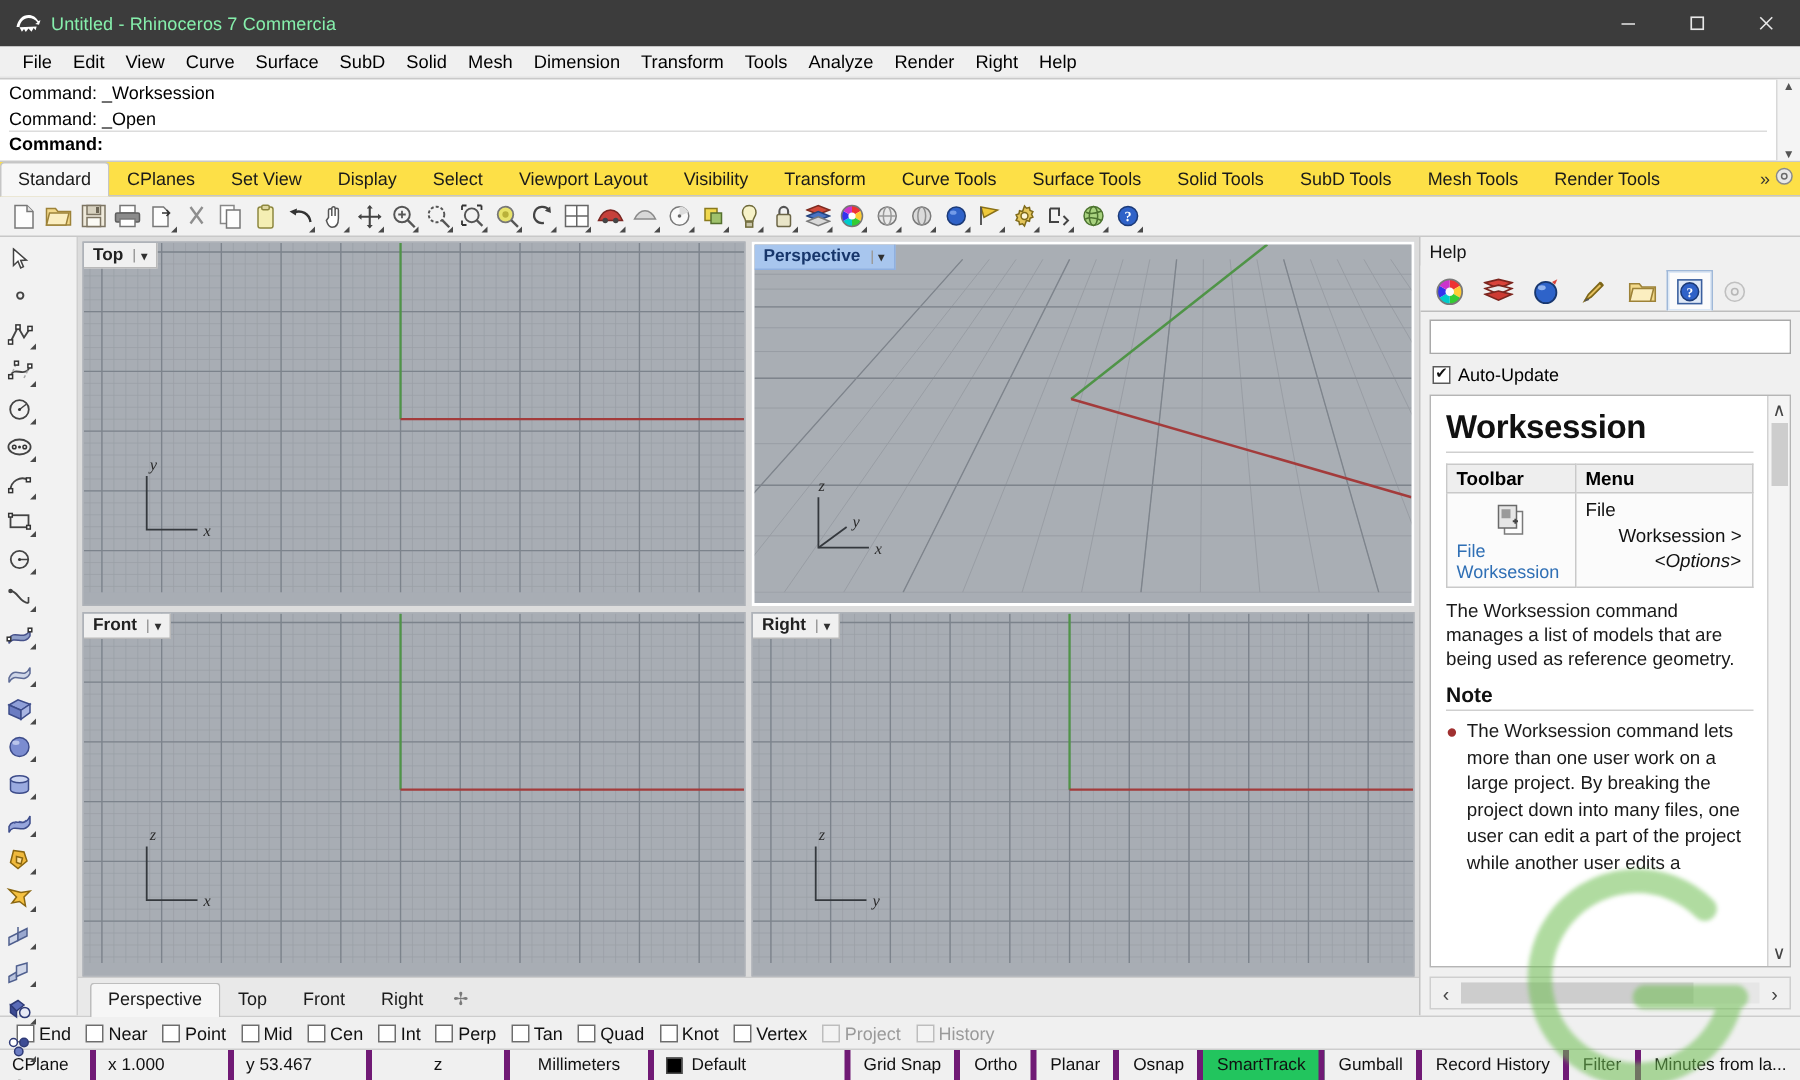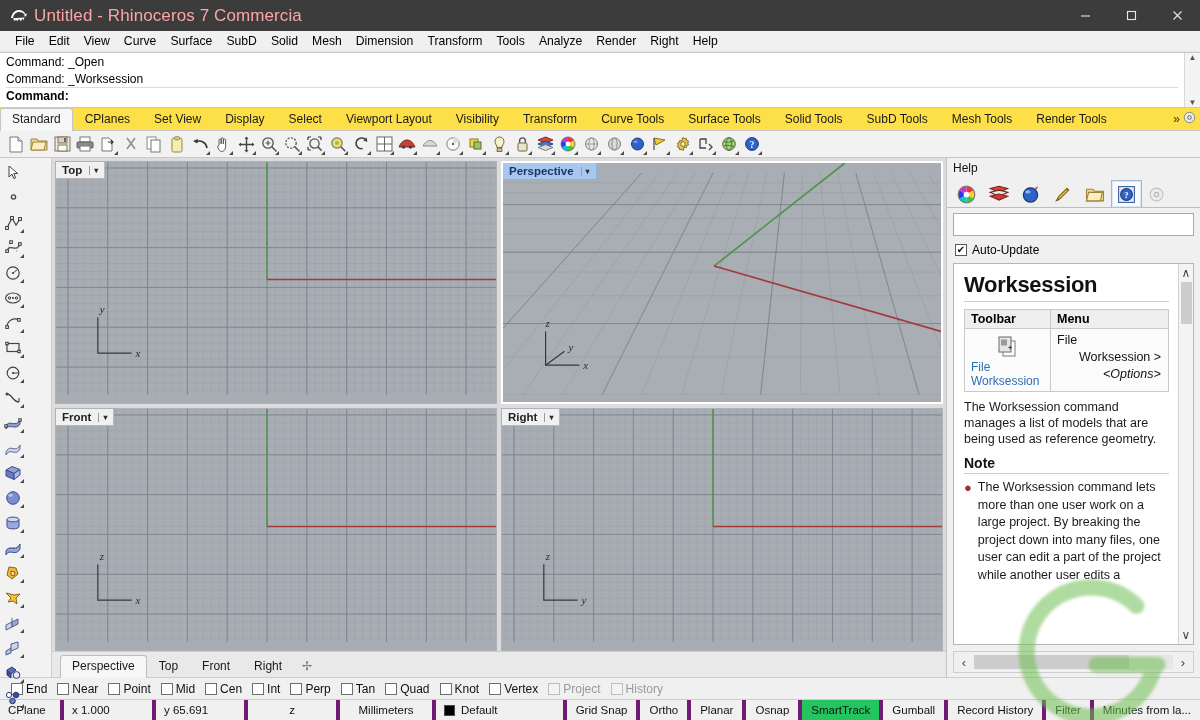--- a/index.html
+++ b/index.html
@@ -12,21 +12,21 @@
     -webkit-font-smoothing:antialiased;
   }
   .app{ width:1200px; height:720px; display:flex; flex-direction:column; position:relative; }
 
   
   .titlebar{
     height:31px; background:#3c3c3c; color:#f2f2f2;
     display:flex; align-items:center; flex:none;
   }
   .title-icon{ width:26px; height:18px; margin-left:6px; display:flex; align-items:center; justify-content:center; }
-  .title-text{ font-size:17px; margin-left:2px; letter-spacing:.1px; color:#fca5a5; }
+  .title-text{ font-size:12px; margin-left:2px; letter-spacing:.1px; color:#86efac; }
   .title-spacer{ flex:1; }
   .win-btn{
     width:46px; height:31px; display:flex; align-items:center; justify-content:center;
     color:#e8e8e8; font-size:13px;
   }
   .win-btn svg{ display:block; }
 
   
   .menubar{
     height:21px; background:#f0f0f0; display:flex; align-items:center;
@@ -250,22 +250,22 @@
     <div class="menu-item">Transform</div>
     <div class="menu-item">Tools</div>
     <div class="menu-item">Analyze</div>
     <div class="menu-item">Render</div>
     <div class="menu-item">Right</div>
     <div class="menu-item">Help</div>
   </div>
 
   <div class="cmdpane">
     <div class="cmdlines">
+      <div class="cmdline">Command: _Worksession</div>
       <div class="cmdline">Command: _Open</div>
-      <div class="cmdline">Command: _Worksession</div>
       <div class="cmdline prompt sep">Command:</div>
     </div>
     <div class="cmd-scroll">
       <div class="sa">▲</div>
       <div class="sa">▼</div>
     </div>
   </div>
 
   <div class="tabstrip">
     <div class="tt active">Standard</div>
@@ -993,21 +993,21 @@
       </div>
     <div class="osnap disabled">
         <span class="box"></span>
         <span>History</span>
       </div>
   </div>
 
   <div class="statusbar">
     <div class="sb cplane">CPlane</div>
     <div class="sb coord">x 1.000</div>
-    <div class="sb coord">y 65.691</div>
+    <div class="sb coord">y 53.467</div>
     <div class="sb coord" style="justify-content:center;">z</div>
     <div class="sb units">Millimeters</div>
     <div class="sb layer">
       <span class="swatch" style="background: rgb(0, 0, 0);"></span>
       <span>Default</span>
     </div>
     <div class="sb tog">Grid Snap</div>
     <div class="sb tog">Ortho</div>
     <div class="sb tog">Planar</div>
     <div class="sb tog">Osnap</div>

